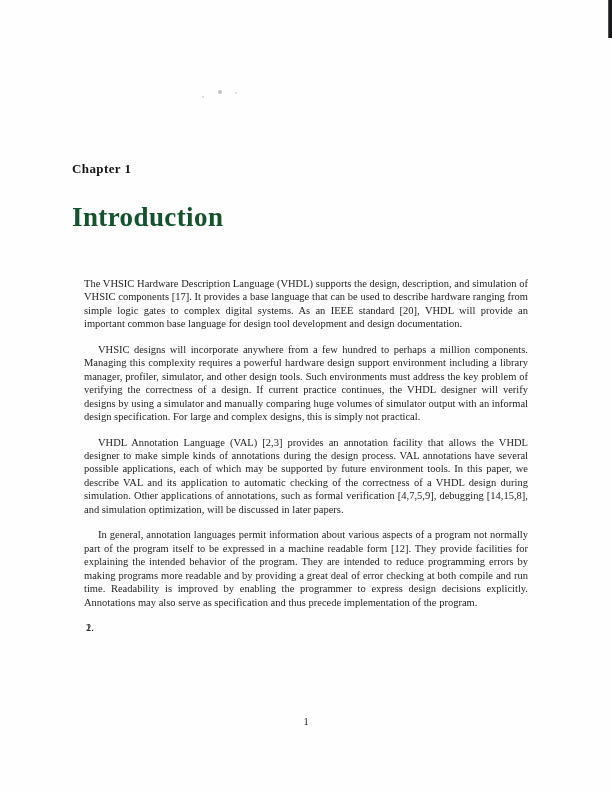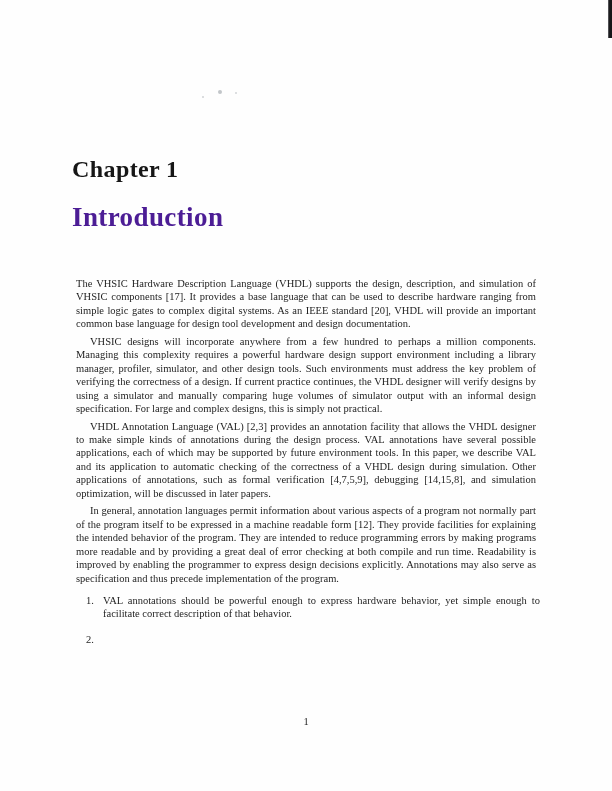--- a/index.html
+++ b/index.html
@@ -34,44 +34,44 @@
 
   .content {
     position: absolute;
     left: 72px;
     top: 0;
     width: 468px;
   }
 
   .chapter-label {
     margin: 158px 0 0 0;
-    font-size: 24px;
+    font-size: 13px;
     font-weight: bold;
     line-height: 22px;
     letter-spacing: 0.4px;
     color: #161616;
   }
 
   .chapter-title {
     margin: 22px 0 0 0;
     font-size: 27px;
     font-weight: bold;
     line-height: 31px;
     letter-spacing: 0.4px;
-    color: #4c1d95;
+    color: #14532d;
   }
 
   .body-text {
     margin-top: 44px;
     font-size: 10.5px;
     line-height: 13.45px;
     text-align: justify;
     color: #1e1e1e;
   }
-  .body-text p { margin: 4px; }
+  .body-text p { margin: 12px; }
   .body-text p.indent { text-indent: 14px; }
 
   .num-list { margin-top: 9px; }
   .list-item {
     position: relative;
     padding-left: 31px;
     text-align: justify;
     margin-top: 12px;
   }
   .list-item:first-child { margin-top: 9px; }
@@ -109,21 +109,20 @@
 
     <div class="body-text">
       <p>The VHSIC Hardware Description Language (VHDL) supports the design, description, and simulation of VHSIC components [17]. It provides a base language that can be used to describe hardware ranging from simple logic gates to complex digital systems. As an IEEE standard [20], VHDL will provide an important common base language for design tool development and design documentation.</p>
       <p class="indent">VHSIC designs will incorporate anywhere from a few hundred to perhaps a million components. Managing this complexity requires a powerful hardware design support environment including a library manager, profiler, simulator, and other design tools. Such environments must address the key problem of verifying the correctness of a design. If current practice continues, the VHDL designer will verify designs by using a simulator and manually comparing huge volumes of simulator output with an informal design specification. For large and complex designs, this is simply not practical.</p>
       <p class="indent">VHDL Annotation Language (VAL) [2,3] provides an annotation facility that allows the VHDL designer to make simple kinds of annotations during the design process. VAL annotations have several possible applications, each of which may be supported by future environment tools. In this paper, we describe VAL and its application to automatic checking of the correctness of a VHDL design during simulation. Other applications of annotations, such as formal verification [4,7,5,9], debugging [14,15,8], and simulation optimization, will be discussed in later papers.</p>
       <p class="indent">In general, annotation languages permit information about various aspects of a program not normally part of the program itself to be expressed in a machine readable form [12]. They provide facilities for explaining the intended behavior of the program. They are intended to reduce programming errors by making programs more readable and by providing a great deal of error checking at both compile and run time. Readability is improved by enabling the programmer to express design decisions explicitly. Annotations may also serve as specification and thus precede implementation of the program.</p>
 
       <div class="num-list">
         <div class="list-item">
           <span class="num">1.</span>
-          <span>VAL annotations should be powerful enough to express hardware behavior, yet simple enough to facilitate correct description of that behavior.</span>
         </div>
         <div class="list-item">
           <span class="num">2.</span>
         </div>
       </div>
     </div>
 
   </div>
 
   <div class="page-number">1</div>

